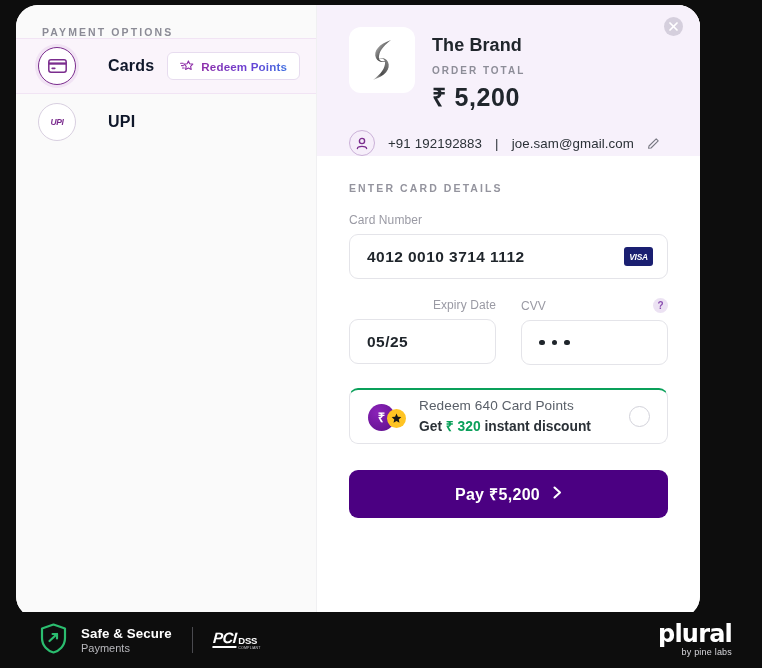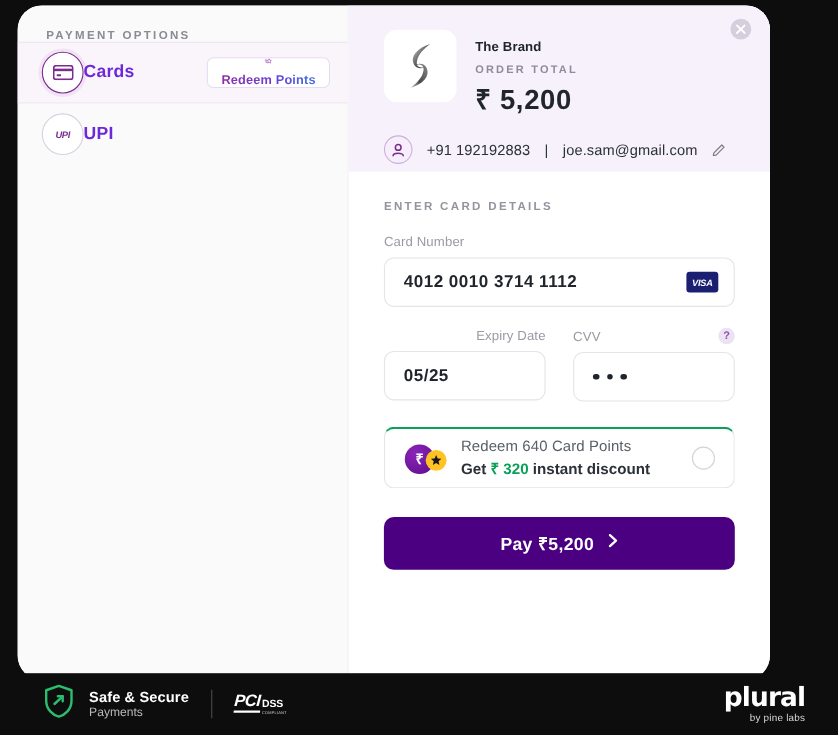--- a/index.html
+++ b/index.html
@@ -72,35 +72,34 @@
     flex: 0 0 38px;
   }
   .pay-option.active .opt-icon {
     border-color: #7b2d8e;
     box-shadow: 0 0 0 3px rgba(170,80,190,0.10);
   }
 
   .opt-label {
     font-size: 16px;
     font-weight: 700;
-    color: #6d28d9;
-    margin-left: 0;
+    color: #0f172a;
+    margin-left: 32px;
     letter-spacing: 0.2px;
   }
 
   .redeem-chip {
     margin-left: auto;
     height: 28px;
     padding: 0 12px;
     border: 1px solid #e7dcef;
     border-radius: 6px;
     background: #ffffff;
     display: flex; align-items: center; gap: 7px;
     cursor: pointer;
-    flex-direction: column;
   }
   .redeem-chip-text {
     font-size: 11.6px;
     font-weight: 700;
     letter-spacing: 0.15px;
     background: linear-gradient(90deg, #8e2fa8 0%, #6a3fd4 55%, #3f6fe0 100%);
     -webkit-background-clip: text;
     background-clip: text;
     color: transparent;
     white-space: nowrap;
@@ -143,21 +142,21 @@
 
   .brand-logo {
     width: 66px; height: 66px;
     background: #ffffff;
     border-radius: 12px;
     flex: 0 0 66px;
     display: flex; align-items: center; justify-content: center;
   }
 
   .brand-name {
-    font-size: 12px;
+    font-size: 18px;
     font-weight: 700;
     color: #20262c;
     margin-top: 8px;
     letter-spacing: 0.1px;
   }
   .order-total-label {
     font-size: 10px;
     letter-spacing: 2px;
     color: #8d8d98;
     font-weight: 600;

